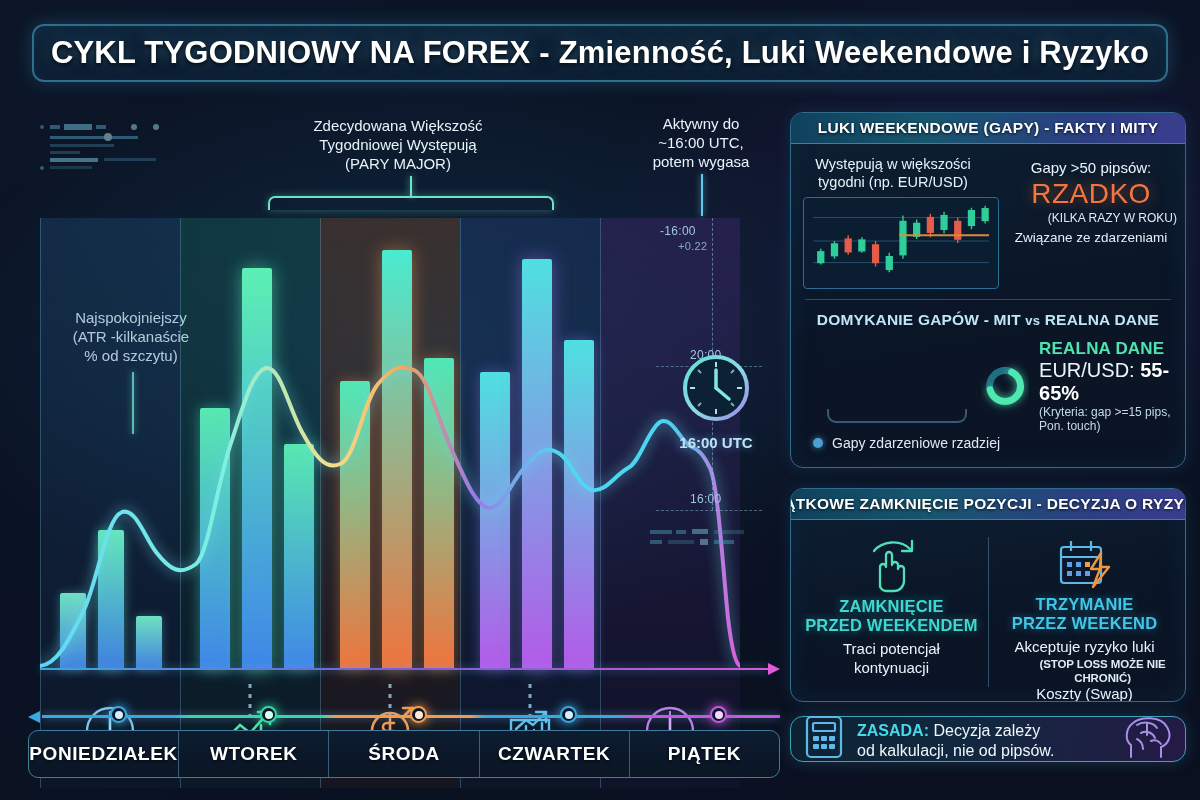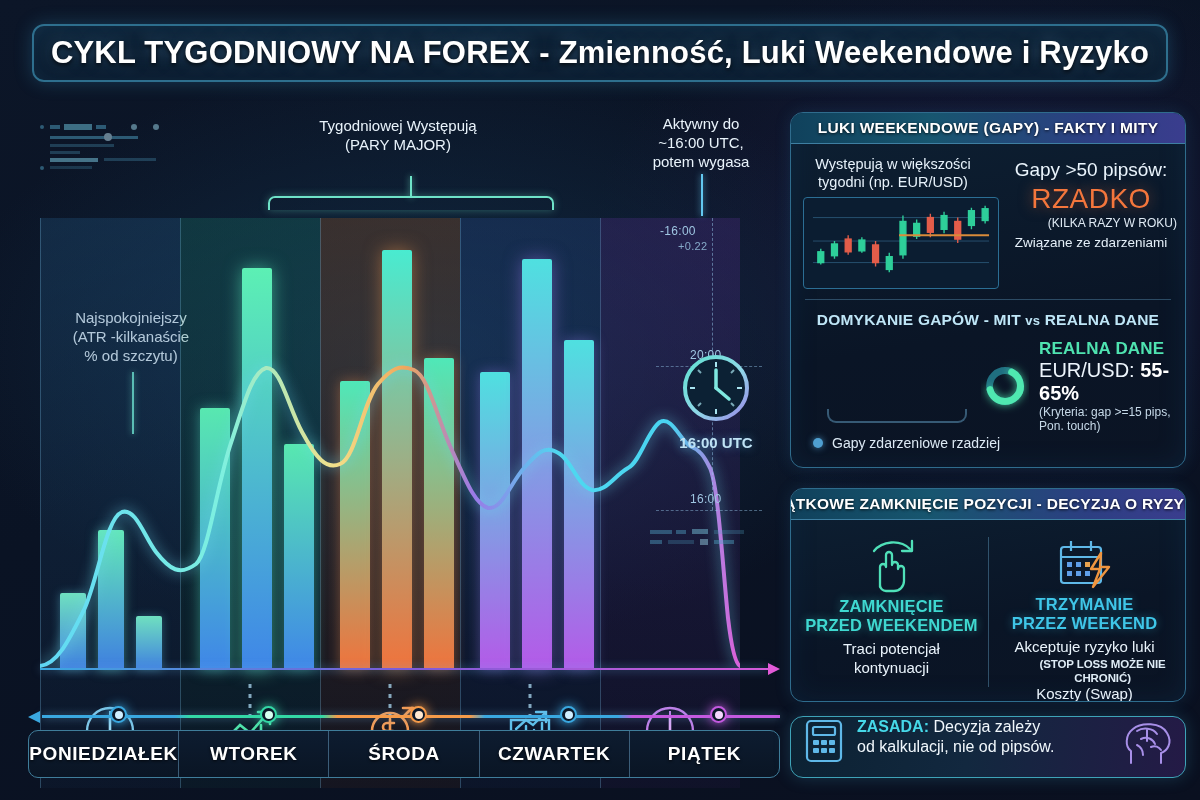--- a/index.html
+++ b/index.html
@@ -96,21 +96,21 @@
   .panel-hd{ height:31px; display:flex; align-items:center; justify-content:center;
     background:linear-gradient(90deg,#10415c 0%,#17566f 35%,#2c3f82 75%,#3a3d8e 100%);
     border-bottom:1.5px solid #3e7fa2; }
   .panel-hd span{ font-size:15.5px; font-weight:bold; letter-spacing:.3px; color:#fff;
     text-shadow:0 1px 3px rgba(0,0,0,.8); white-space:nowrap; }
 
   .p1-left{ position:absolute; left:12px; top:42px; width:180px; text-align:center; }
   .p1-left .cap{ font-size:14.5px; line-height:1.25; color:#e7f2fb; }
   .gapchart{ margin-top:6px; border:1px solid #2b6e94; border-radius:4px; background:#0b1d31; }
   .p1-right{ position:absolute; left:214px; top:46px; width:172px; text-align:center; }
-  .p1-right .q{ font-size:19px; color:#eaf4fc; }
+  .p1-right .q{ font-size:15px; color:#eaf4fc; }
   .p1-right .big{ font-size:28px; font-weight:normal; color:#f4763c; letter-spacing:.5px;
     text-shadow:0 0 14px rgba(244,118,60,.5); margin:2px 0 1px; }
   .p1-right .sub{ font-size:12px; color:#dfeaf4;text-align:right; }
   .p1-right .sub2{ font-size:13.5px; color:#e4eff8; margin-top:5px; }
 
   .divider{ position:absolute; left:14px; right:14px; height:1px; background:rgba(110,175,215,.35); }
 
   .sec2-title{ position:absolute; left:0; right:0; font-size:15.5px; font-weight:bold;
     text-align:center; color:#bfe6f7; letter-spacing:.2px; }
   .sec2-title .vs{ font-size:13px; font-weight:bold; }
@@ -131,25 +131,25 @@
           border-radius:0 0 9px 9px; }
 
   .half{ position:absolute; top:44px; bottom:10px; width:49%; text-align:center; }
   .half .hl{ font-size:16.5px; font-weight:bold; line-height:1.18; letter-spacing:.2px; }
   .half.a .hl{ color:#3fd8d0; text-shadow:0 0 10px rgba(63,216,208,.45); }
   .half.b .hl{ color:#3fc6e8; text-shadow:0 0 10px rgba(63,198,232,.45); }
   .half .ht{ font-size:15px; color:#eaf4fc; line-height:1.25; margin-top:4px; }
   .half .hs{ font-size:11.5px; font-weight:bold; color:#dfecf6; letter-spacing:-.1px;margin-left:36px; }
   .vdiv{ position:absolute; left:50%; top:48px; bottom:14px; width:1px; background:rgba(110,175,215,.38); }
 
-  .rule{ position:absolute; left:790px; top:716px; width:396px; height:62px;
+  .rule{ position:absolute; left:790px; top:716px; width:396px; height:46px;
     border:1.5px solid #3ea3b8; border-radius:13px;
     background:linear-gradient(95deg,#0c2233 0%,#12283f 45%,#241a46 100%);
     box-shadow:0 0 16px rgba(60,160,200,.25);
-    display:flex; align-items:flex-start; padding:0 10px; gap:10px; }
+    display:flex; align-items:flex-end; padding:0 10px; gap:10px; }
   .rule .txt{ flex:1; font-size:16px; line-height:1.25; color:#f0f7fc; }
   .rule .txt b{ color:#46d8e8; font-weight:bold; }
 </style>
 </head>
 <body>
 
 <div class="stage">
 
   <div class="title-bar">
     <h1>CYKL TYGODNIOWY NA FOREX - Zmienność, Luki Weekendowe i Ryzyko</h1>
@@ -177,20 +177,21 @@
     </svg>
 
     <div class="annot" style="left:8px; top:208px; width:190px;">
       <div>Najspokojniejszy</div>
       <div>(ATR -kilkanaście</div>
       <div>% od szczytu)</div>
     </div>
     <div class="leader" style="left:104px; top:272px; height:62px;"></div>
 
     <div class="annot" style="left:240px; top:16px; width:260px;">
+      <div>Zdecydowana Większość</div>
       <div>Tygodniowej Występują</div>
       <div>(PARY MAJOR)</div>
     </div>
     <div class="bracket" style="left:240px; top:96px; width:286px; height:14px;"></div>
     <div class="leader" style="left:382px; top:76px; height:22px;"></div>
 
     <div class="annot" style="left:598px; top:14px; width:150px;">
       <div>Aktywny do</div>
       <div>~16:00 UTC,</div>
       <div>potem wygasa</div>

